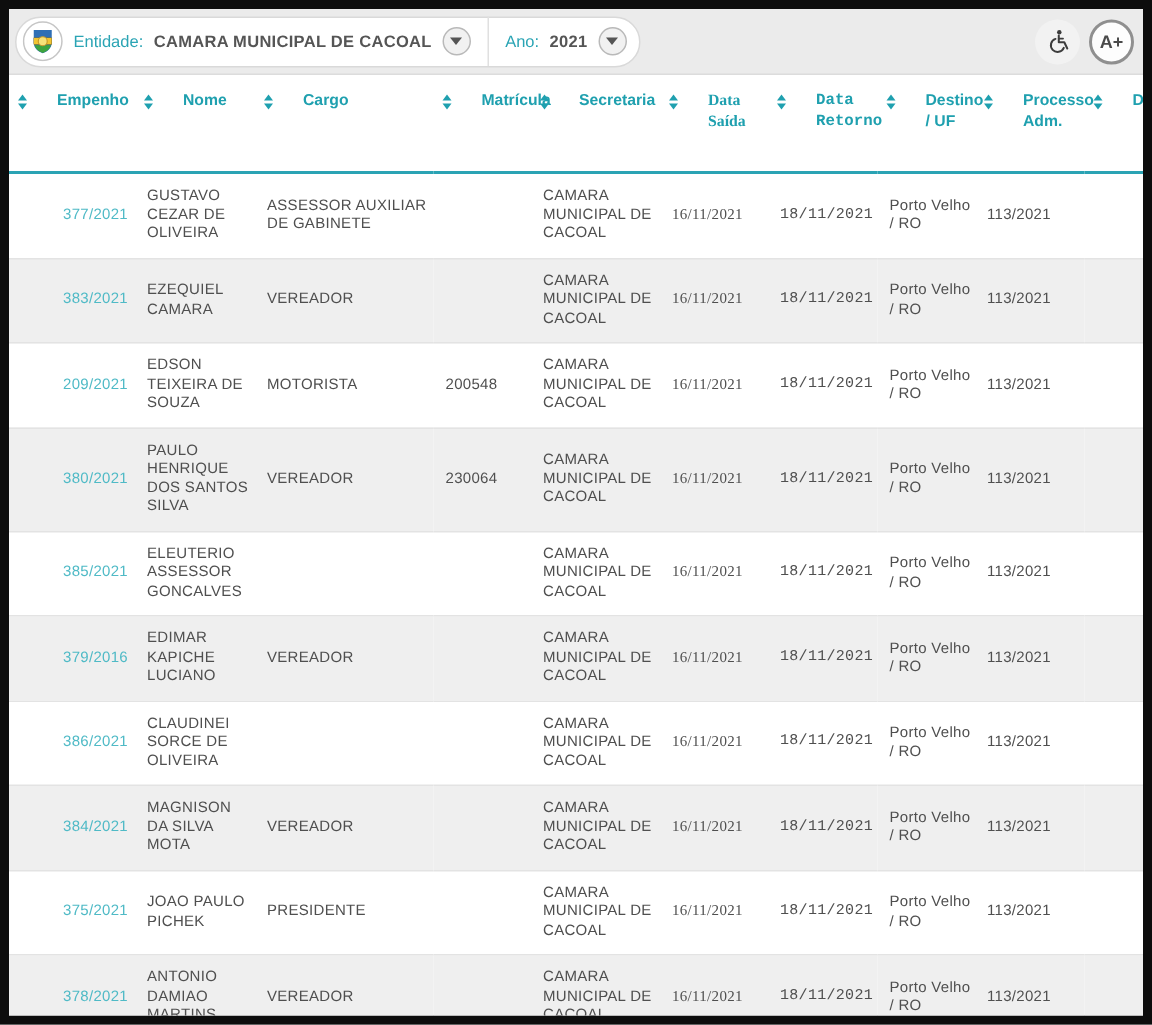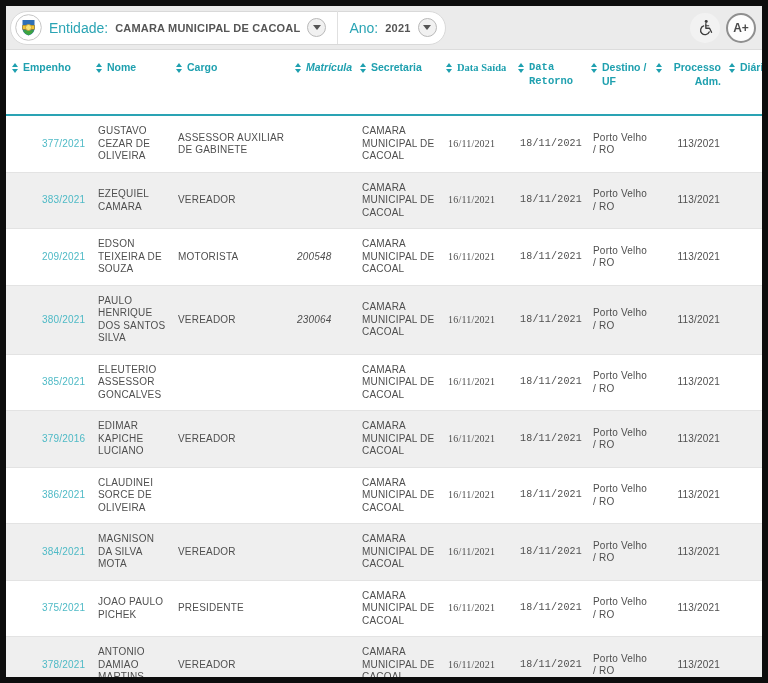--- a/index.html
+++ b/index.html
@@ -16,21 +16,21 @@
   .topbar{
     height:44px;background:#ebebeb;border-bottom:1px solid #dcdcdc;
     display:flex;align-items:center;justify-content:space-between;
     padding:0 6px 0 4px;
   }
   .pill{
     height:34px;background:#fff;border:1px solid #d9d9d9;border-radius:17px;
     display:flex;align-items:center;padding:0 8px 0 4px;gap:7px;
   }
   .logo{width:27px;height:27px;flex:0 0 auto;display:flex;}
-  .tlabel{color:#2aa4b4;font-size:14px;}
+  .tlabel{color:#2aa4b4;font-size:11px;}
   .tvalue{color:#555;font-size:11px;font-weight:bold;letter-spacing:.2px;}
   .chevbtn{
     width:19px;height:19px;border-radius:50%;background:#f1f1f1;border:1px solid #b9b9b9;
     display:flex;align-items:center;justify-content:center;padding:0;cursor:pointer;flex:0 0 auto;
   }
   .chev{width:0;height:0;border-left:4px solid transparent;border-right:4px solid transparent;border-top:5px solid #555;}
   .pill-divider{width:1px;height:33px;background:#e0e0e0;margin:0 4px;}
   .topbar-right{display:flex;align-items:center;gap:6px;}
   .accbtn{
     width:30px;height:30px;border-radius:50%;background:#f2f2f2;border:none;
@@ -43,43 +43,43 @@
   }
   
   .tablewrap{width:100%;overflow:hidden;}
   table{border-collapse:collapse;table-layout:fixed;width:780px;}
   th{
     vertical-align:top;text-align:left;background:#fff;
     padding:11px 2px 26px 6px;
     border-bottom:2px solid #2aa3b4;
     color:#1fa0af;font-size:10.5px;font-weight:bold;line-height:1.3;
   }
-  .th-inner{display:flex;gap:5px;align-items:flex-start;}
+  .th-inner{display:flex;gap:20px;align-items:flex-start;}
   .sort{display:inline-flex;flex-direction:column;gap:2px;padding-top:2px;flex:0 0 auto;}
   .sort i{width:0;height:0;border-left:3.5px solid transparent;border-right:3.5px solid transparent;display:block;}
   .sort .up{border-bottom:4.5px solid #1fa0af;}
   .sort .down{border-top:4.5px solid #1fa0af;}
   td{
     vertical-align:middle;color:#4f4f4f;font-size:10px;line-height:1.25;
     padding:9px 3px 9px 8px;border-bottom:1px solid #e3e3e3;letter-spacing:.2px;
   }
   tbody tr:nth-child(even){background:#efefef;}
   tbody tr:nth-child(odd){background:#fff;}
   td.c-empenho{padding-left:26px;}
   a.link{color:#4fbac6;text-decoration:none;cursor:pointer;margin-left:10px;}
   
   th:nth-child(1),td:nth-child(1){width:84px;}
   th:nth-child(2),td:nth-child(2){width:80px;}
   th:nth-child(3),td:nth-child(3){width:119px;}
-  th:nth-child(4),td:nth-child(4){width:65px;font-style:italic;}
+  th:nth-child(4),td:nth-child(4){width:65px;}
   th:nth-child(5),td:nth-child(5){width:86px;}
   th:nth-child(6),td:nth-child(6){width:72px;font-family:Liberation Serif, serif;}
   th:nth-child(7),td:nth-child(7){width:73px;font-family:Liberation Mono, monospace;}
   th:nth-child(8),td:nth-child(8){width:65px;margin-left:40px;}
-  th:nth-child(9),td:nth-child(9){width:73px;text-align:right;}
+  th:nth-child(9),td:nth-child(9){width:73px;}
   th:nth-child(10),td:nth-child(10){width:63px;}
 </style>
 </head>
 <body>
 
 <div class="frame">
 
   <div class="topbar">
     <div class="pill">
       <span class="logo">

